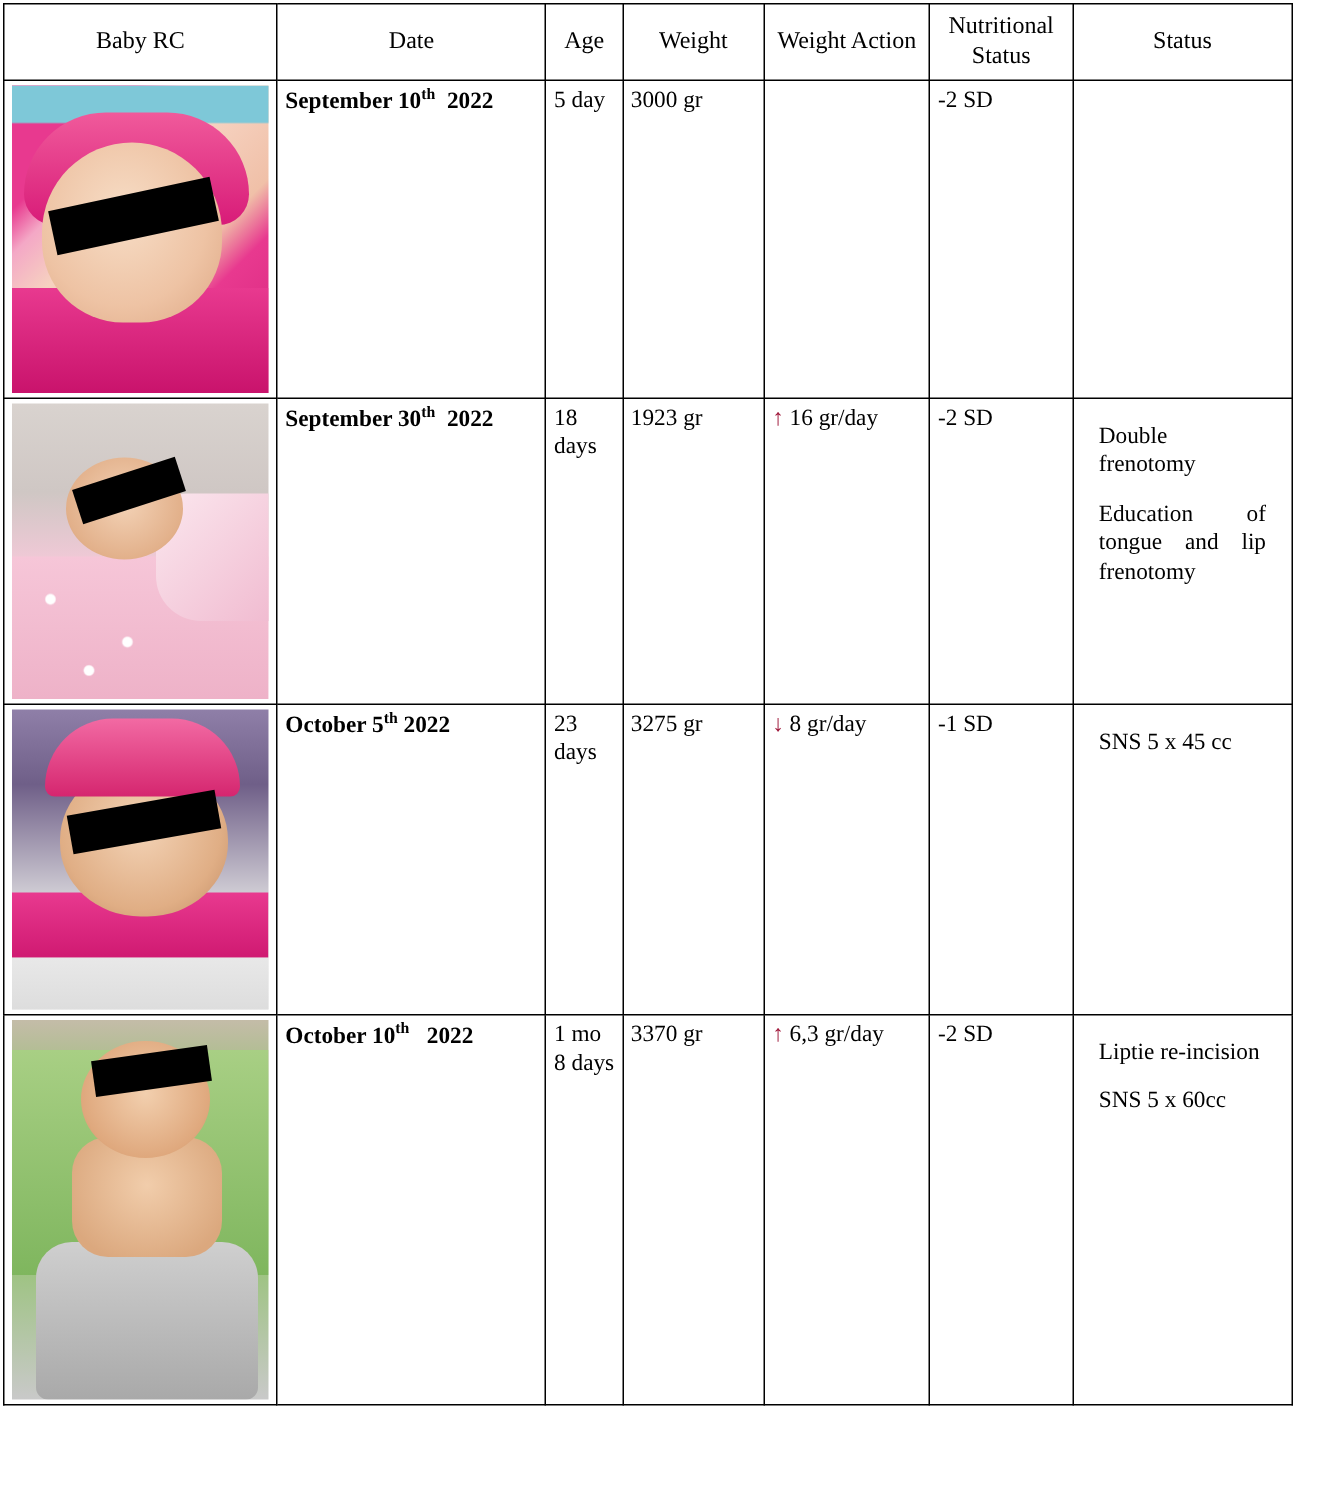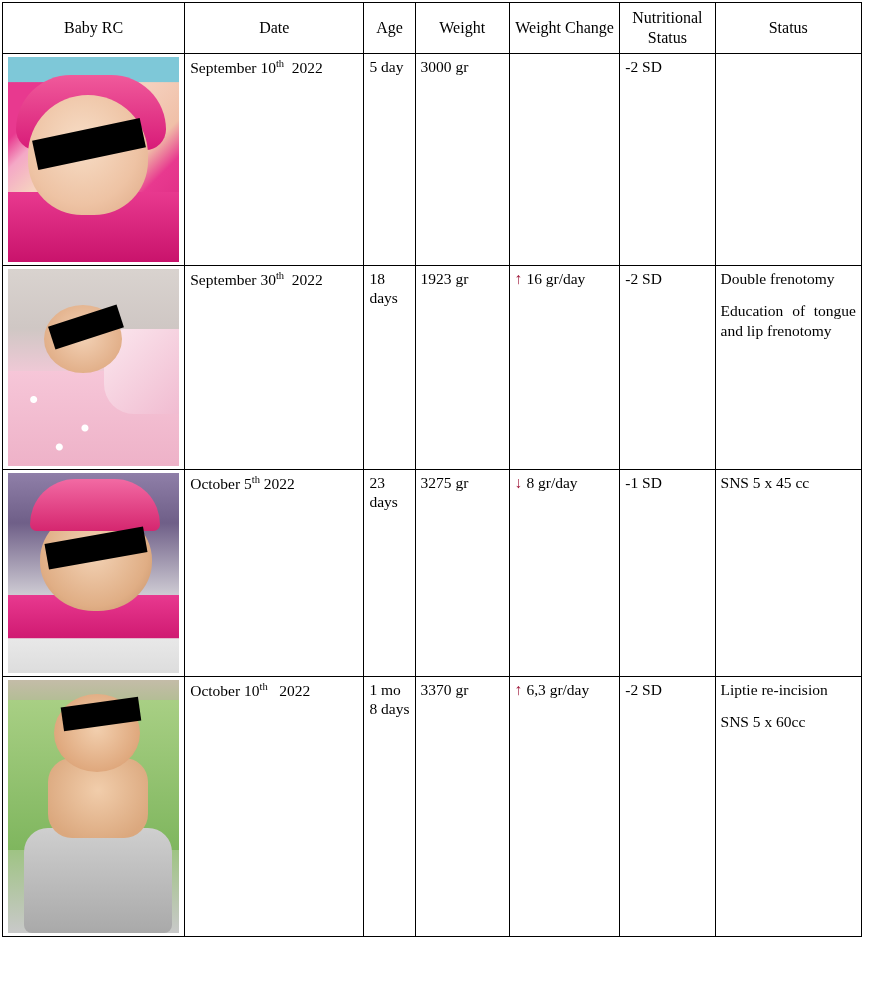--- a/index.html
+++ b/index.html
@@ -181,24 +181,24 @@
     background: linear-gradient(180deg, #cfcfcf, #a9a9a9);
   }
   .ph4 .bar {
     left: 54px; top: 22px; width: 78px; height: 24px;
     transform: rotate(-8deg);
   }
 
   .sup { font-size: 0.68em; vertical-align: super; }
   .arrow-up { color: #a01a3c; }
   .arrow-down { color: #a01a3c; }
-  .para { margin: 0; }
+  .para { margin: 12px; }
   .para + .para { margin-top: 13px; }
   .justify { text-align: justify; text-justify: inter-word; }
-  .nowrap { white-space: nowrap; }
+  .nowrap { white-space: nowrap; font-weight: bold; }
   .r1 { height: 205px; }
   .r2 { height: 197px; }
   .r3 { height: 200px; padding-left: 32px; }
   .r4 { height: 253px; padding-left: 16px; }
 </style>
 </head>
 <body>
 
 <div class="page">
 
@@ -211,21 +211,21 @@
       <col class="c-change">
       <col class="c-nutri">
       <col class="c-action">
     </colgroup>
     <thead>
       <tr>
         <th>Baby RC</th>
         <th>Date</th>
         <th>Age</th>
         <th>Weight</th>
-        <th>Weight Change</th>
+        <th>Weight Action</th>
         <th>Nutritional Status</th>
         <th>Status</th>
       </tr>
     </thead>
     <tbody>
 
       <tr class="r1">
         <td class="photo-cell">
           <div class="photo ph1">
             <div class="body"></div>

